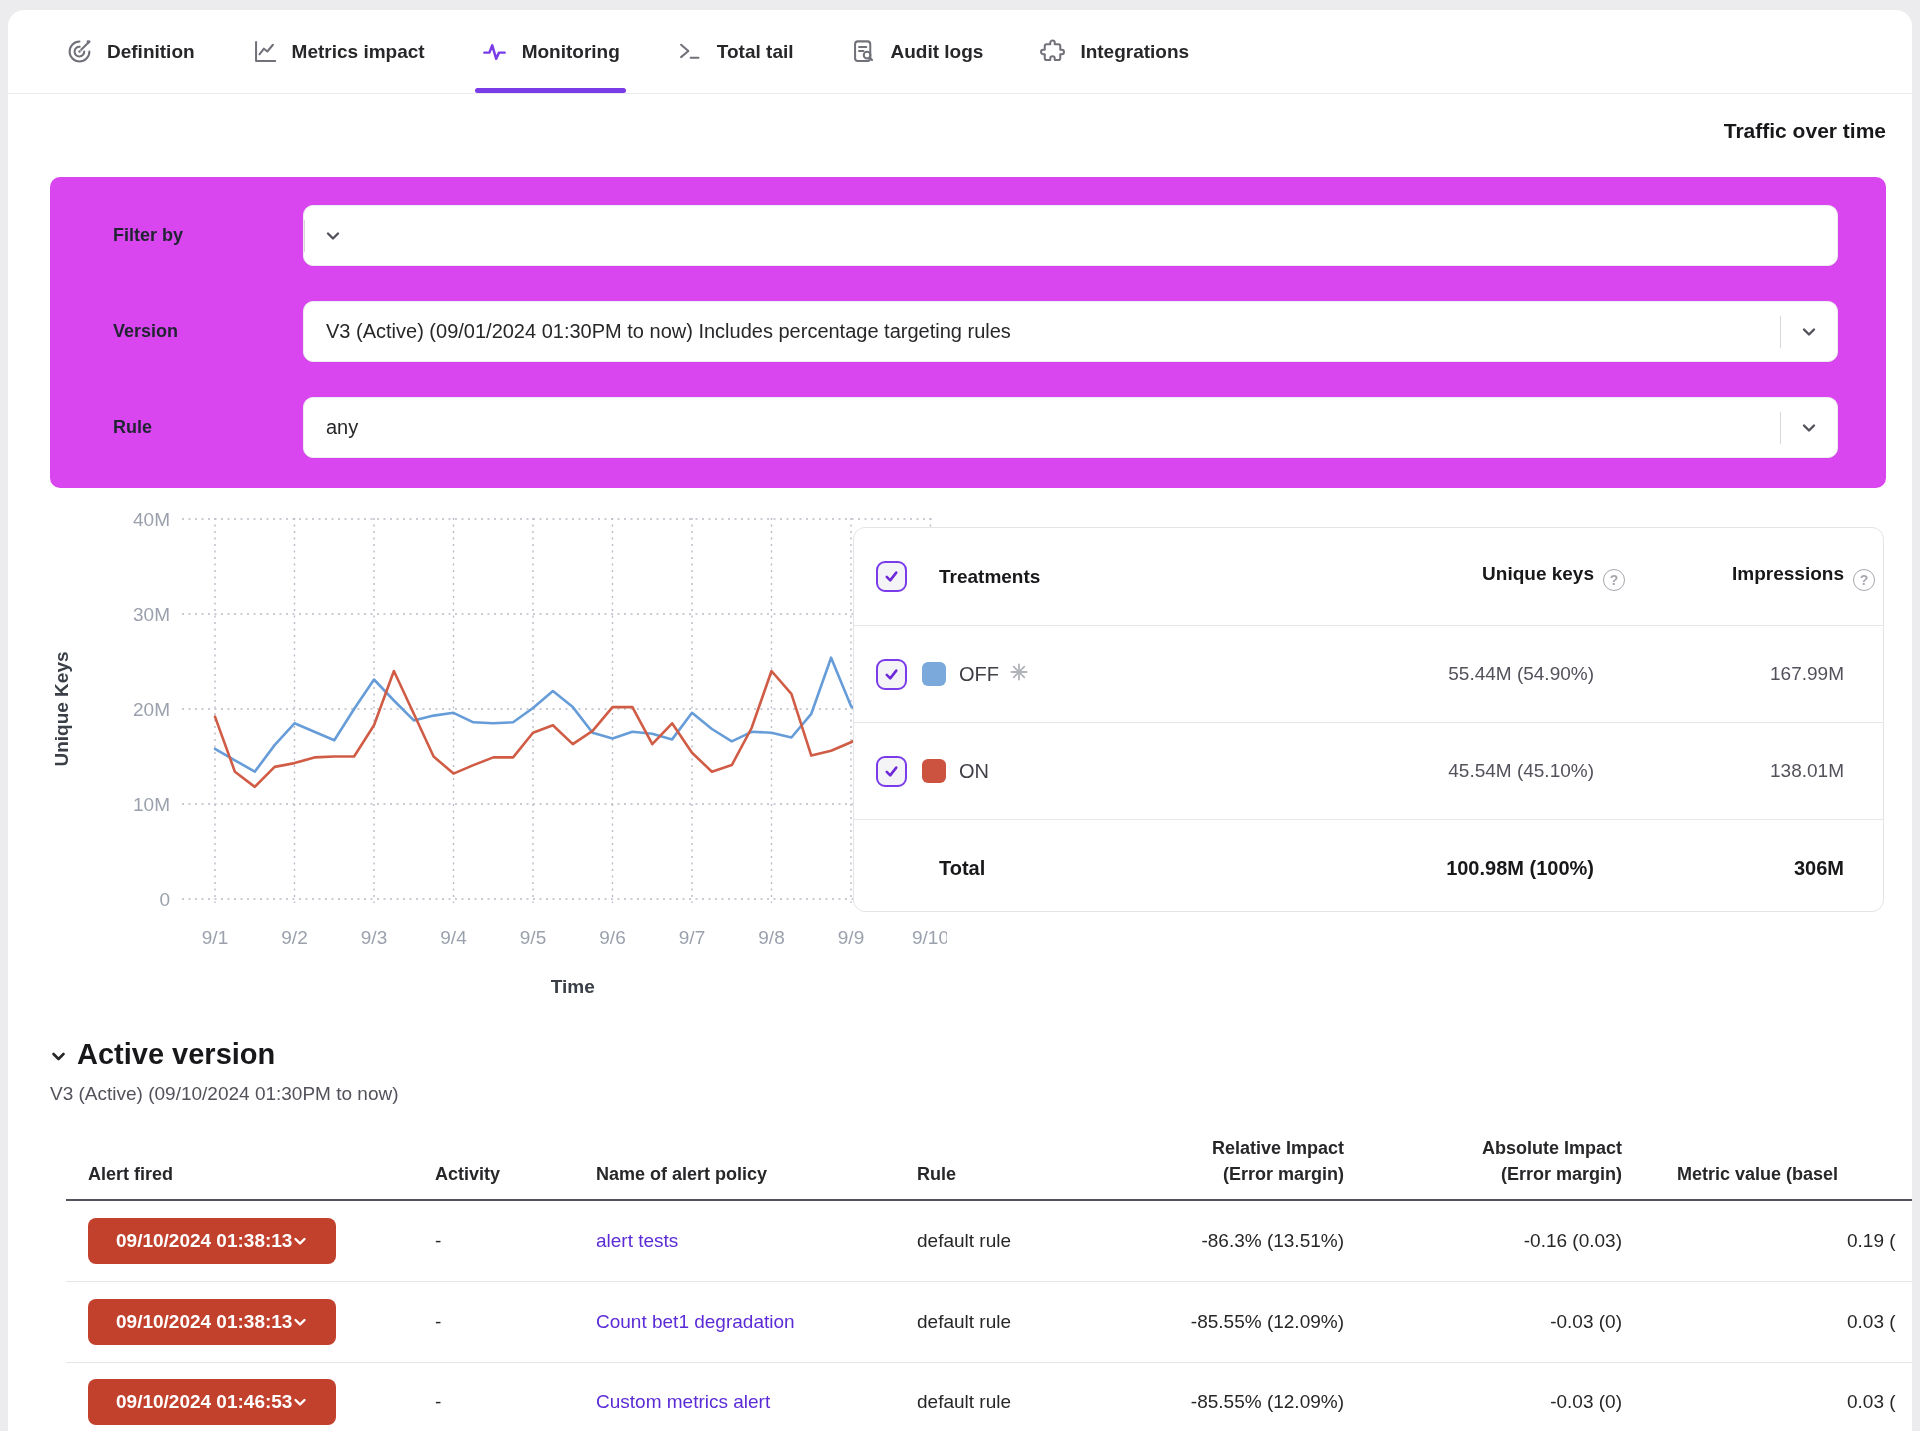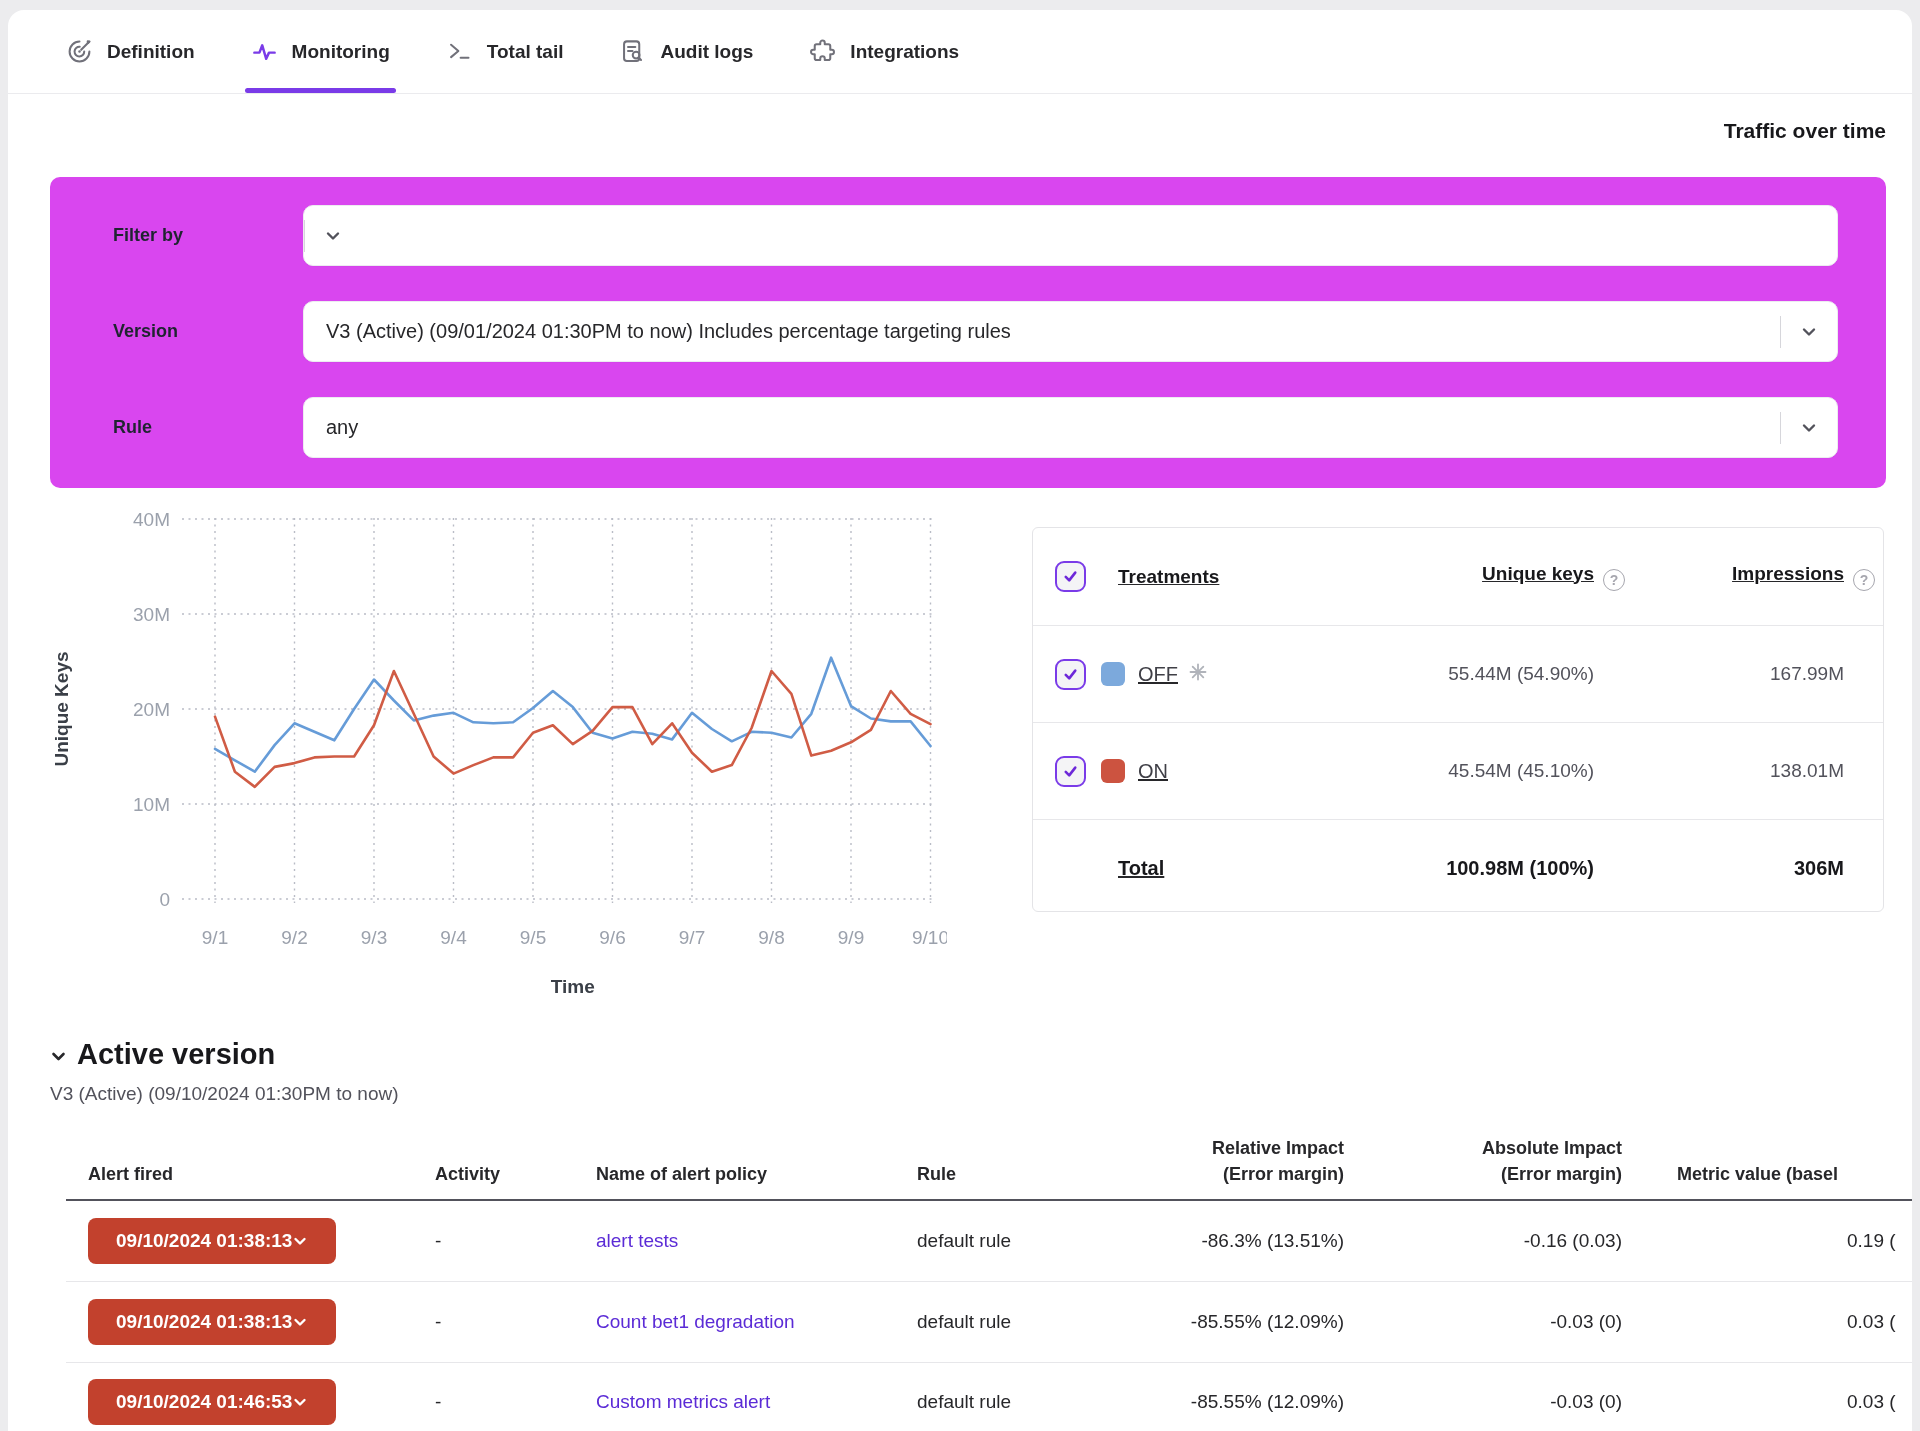--- a/index.html
+++ b/index.html
@@ -40,22 +40,22 @@
               stroke-width:2.4; stroke-linecap:round; stroke-linejoin:round; }
 
   
   .chart-row { position:relative; margin-top:24px; height:500px; }
   .chart-svg text { font-family:"Liberation Sans", sans-serif; }
   .chart-svg .grid { stroke:#b9bcc6; stroke-dasharray:2 4.5; stroke-width:1.4; }
   .chart-svg .tick { fill:#9ba1ac; font-size:19px; }
   .chart-svg .axis-title { fill:#3a3f47; font-size:19px; font-weight:700; }
 
   
-  .legend-card { position:absolute; top:15px; right:2px; width:852px; height:385px;
-                 border:1px solid #e4e4e7; border-radius:6px; background:#fff;text-decoration:underline; }
+  .legend-card { position:absolute; top:15px; right:2px; width:1031px; height:385px;
+                 border:1px solid #e4e4e7; border-radius:12px; background:#fff; }
   .legend-row { display:flex; align-items:center; height:97px; padding:0 0 0 22px; }
   .legend-row + .legend-row { border-top:1px solid #e7e7ea; }
   .legend-row .namecol { display:flex; align-items:center; flex:1; }
   .legend-row .col2 { width:310px; text-align:right; }
   .legend-row .col3 { width:258px; text-align:right; padding-right:8px; }
   .legend-head { font-size:19px; font-weight:700; color:#18181b; }
   .legend-head .namecol .label { margin-left:32px; }
   .qmark { display:inline-flex; width:22px; height:22px; border:1.5px solid #a6a6ae;
            border-radius:50%; color:#a6a6ae; font-size:14px; font-weight:700;
            align-items:center; justify-content:center; margin-left:9px; vertical-align:-5px; }
@@ -111,20 +111,27 @@
   <div class="tabbar">
     <div class="tab">
       <svg viewBox="0 0 24 24">
           <path d="M20.8 12a8.8 8.8 0 1 1-8.8-8.8"></path>
           <path d="M12.2 7.8a4.3 4.3 0 1 0 4 4.2"></path>
           <circle cx="12" cy="12" r="1.1" fill="#71717a" stroke="none"></circle>
           <path d="M20.6 3.4l-7.1 7.1"></path>
           <path d="M20.9 3.1l-1.6-.2.2 1.6z" fill="#71717a"></path>
         </svg>
       <span>Definition</span>
+    </div>
+    <div class="tab">
+      <svg viewBox="0 0 24 24">
+          <path d="M4.5 3.5v17h17"></path>
+          <polyline points="7.5 14.5 11.5 9.5 14.5 12 19.5 6"></polyline>
+        </svg>
+      <span>Metrics impact</span>
     </div>
     <div class="tab active">
       <svg viewBox="0 0 24 24">
           <polyline points="3 13 7.5 13 10 6.5 13.5 18.5 16 13 21 13"></polyline>
         </svg>
       <span>Monitoring</span>
     </div>
     <div class="tab">
       <svg viewBox="0 0 24 24">
           <polyline points="4.5 6 11 11.5 4.5 17"></polyline>

